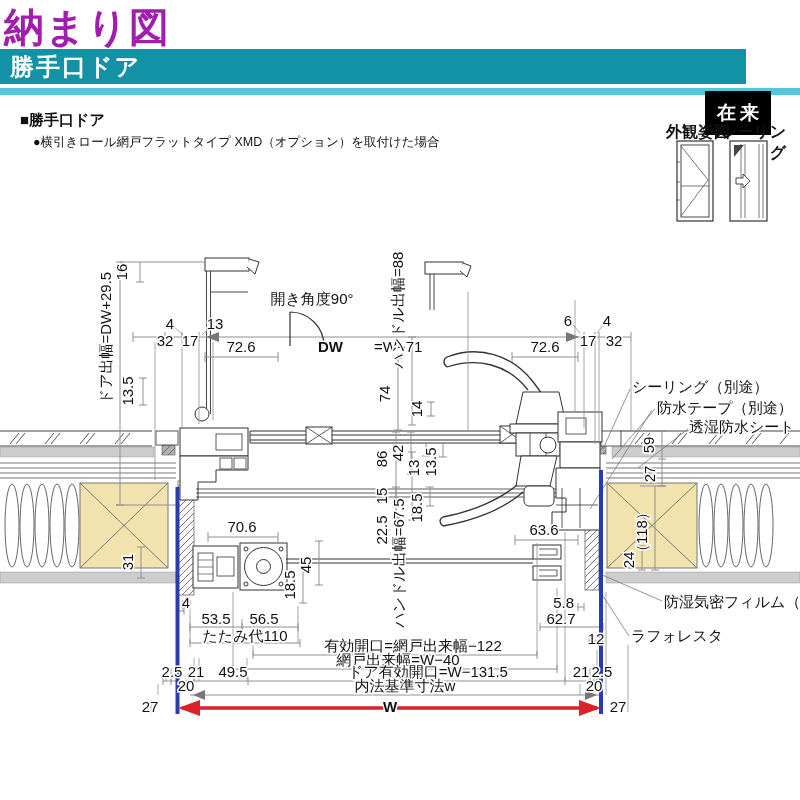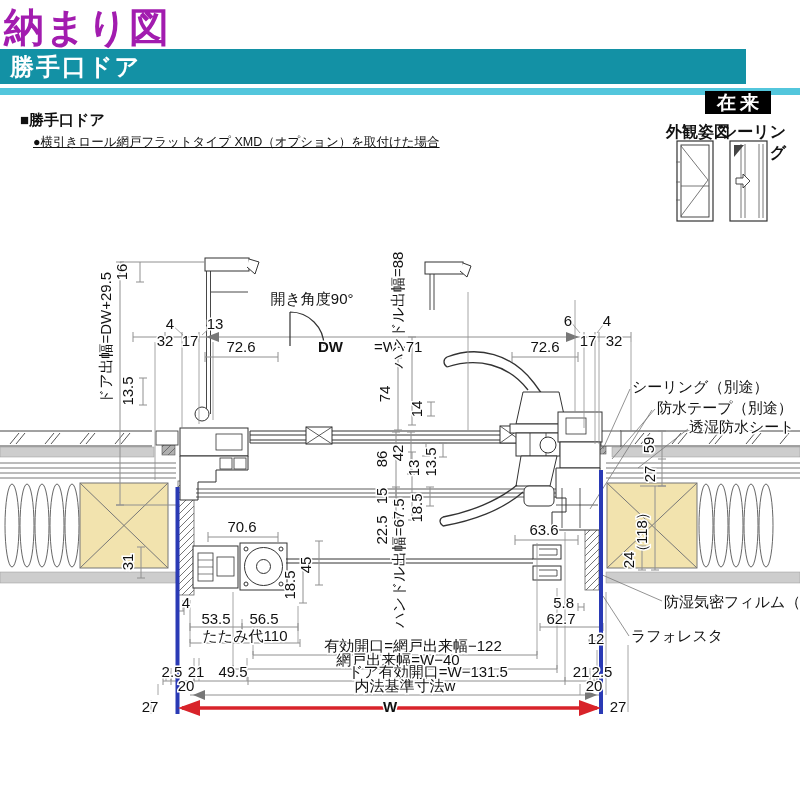--- a/index.html
+++ b/index.html
@@ -3,26 +3,26 @@
 <meta charset="utf-8">
 <style>
   * { margin:0; padding:0; box-sizing:border-box; }
   html,body { width:800px; height:800px; background:#fff; color:#111;
     font-family:"Liberation Sans","DejaVu Sans",sans-serif; }
   .page { position:relative; width:800px; height:800px; overflow:hidden; background:#fff; }
   .title { position:absolute; left:4px; top:0px; font-size:40px; font-weight:900; letter-spacing:1px; color:#a21caf; }
   .banner { position:absolute; left:0; top:49px; width:746px; height:35px; background:#1391a5;
     color:#fff; font-size:24px; font-weight:bold; line-height:35px; padding-left:10px; letter-spacing:2px; }
   .strip { position:absolute; left:0; top:88px; width:800px; height:7px; background:#53c6dc; }
-  .badge { position:absolute; left:705px; top:91px; width:66px; height:23px; background:#000; color:#fff;
+  .badge { position:absolute; left:705px; top:91px; width:66px; height:44px; background:#000; color:#fff;
     font-size:19px; font-weight:bold; display:flex; align-items:center; justify-content:center;
     letter-spacing:4px; padding-left:4px; }
   .viewlabel { position:absolute; top:122px; width:70px; text-align:right; font-size:16px; font-weight:bold; }
   .heading { position:absolute; left:20px; top:111px; font-size:15px; font-weight:bold; }
-  .note { position:absolute; left:33px; top:134px; font-size:12.5px;text-decoration:underline; }
+  .note { position:absolute; left:33px; top:134px; font-size:12.5px; }
   .figsvg { position:absolute; }
   svg.drawing { position:absolute; left:0; top:240px; width:800px; height:490px; }
   svg text { fill:#111; stroke:#fff; stroke-width:3px; paint-order:stroke;
     font-family:"Liberation Sans","DejaVu Sans",sans-serif; font-size:15px; }
 </style>
 </head>
 <body>
 
 <div class="page">
 

